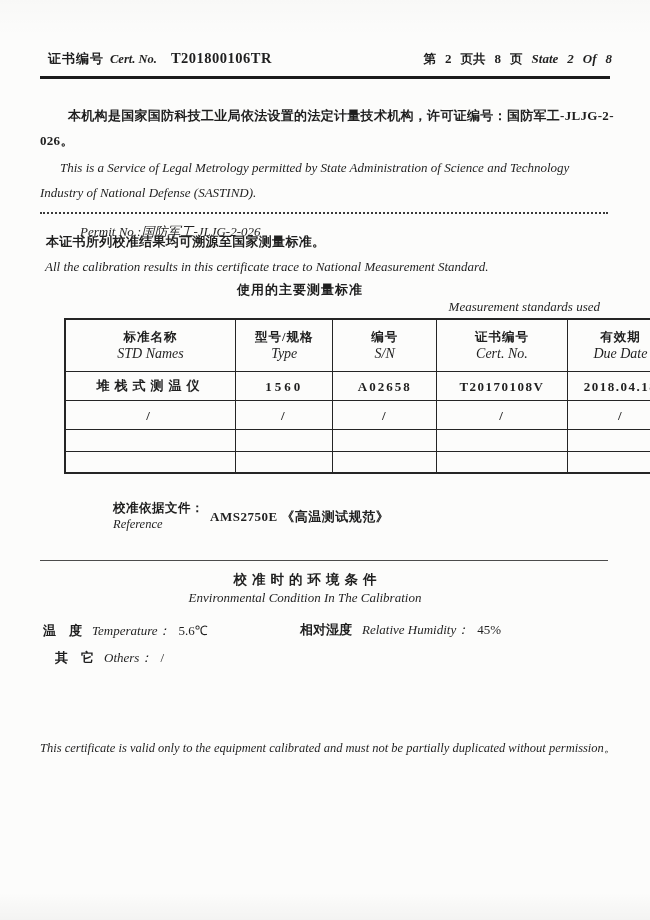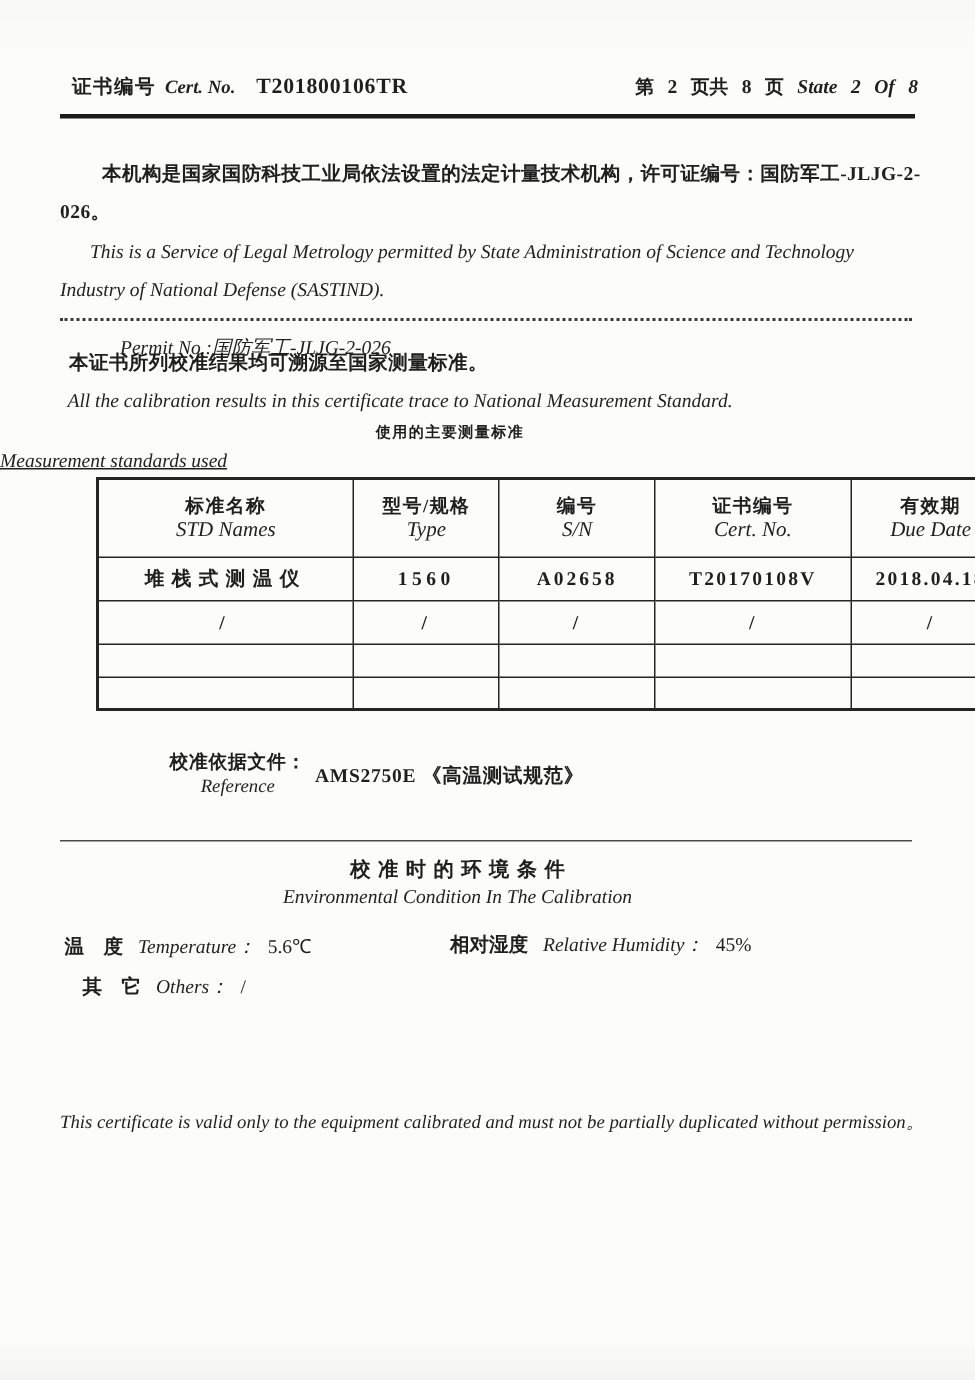--- a/index.html
+++ b/index.html
@@ -36,22 +36,22 @@
   
   .intro{top:103px;left:40px;width:575px;font-size:13px;line-height:25px;}
   .intro .p-zh{text-indent:28px;letter-spacing:0.3px;}
   .intro .p-en{margin-top:2px;text-indent:20px;}
   .intro .p-permit{margin-top:14px;text-indent:40px;}
   .dotted{top:212px;left:40px;width:568px;border-top:2px dotted #3a3a3a;height:0;}
 
   
   .trace-zh{top:233px;left:46px;font-size:13px;letter-spacing:0.3px;}
   .trace-en{top:259px;left:45px;font-size:13px;}
-  .t-title-zh{top:281px;left:0;width:600px;text-align:center;font-size:10px;letter-spacing:1px;}
-  .t-title-en{top:299px;left:0;width:600px;text-align:left;font-size:13px;text-decoration:underline;}
+  .t-title-zh{top:281px;left:0;width:600px;text-align:center;font-size:13px;letter-spacing:1px;}
+  .t-title-en{top:299px;left:0;width:600px;text-align:right;font-size:13px;}
 
   
   table.std{
     position:absolute;top:318px;left:64px;
     width:611px;border-collapse:collapse;table-layout:fixed;
     border:2px solid #252525;
     font-family:Liberation Serif, serif;
   }
   table.std td{border:1.5px solid #252525;text-align:center;vertical-align:middle;padding:0;}
   tr.hrow{height:52px;}
@@ -60,21 +60,21 @@
   .th-zh{font-size:12.5px;font-weight:600;letter-spacing:1px;line-height:17px;}
   .th-en{font-size:14px;font-style:italic;line-height:16px;}
   td.c0 .val{letter-spacing:5px;}
   td.c1 .val{letter-spacing:3px;}
   td.c2 .val{letter-spacing:2px;}
   td.c3 .val{letter-spacing:1.5px;}
   td.c4 .val{letter-spacing:1.5px;}
   .val{font-size:13px;font-weight:600;}
 
   
-  .ref-lbl{top:500px;left:113px;text-align:center;font-size:12.5px;}
+  .ref-lbl{top:500px;left:113px;text-align:left;font-size:12.5px;}
   .ref-lbl .l1{letter-spacing:0.5px;}
   .ref-lbl .l2{font-style:italic;font-weight:400;}
   .ref-val{top:508px;left:210px;font-size:13px;font-weight:600;letter-spacing:0.5px;}
   .rule-thin{top:560px;left:40px;width:568px;height:1px;background:#4c4c4c;}
 
   
   .env-title-zh{top:571px;left:0;width:615px;text-align:center;font-size:13.5px;letter-spacing:5px;}
   .env-title-en{top:590px;left:0;width:610px;text-align:center;font-size:13px;}
   .env-row1{top:621px;left:43px;font-size:13px;}
   .env-row1b{top:621px;left:300px;font-size:13px;}

